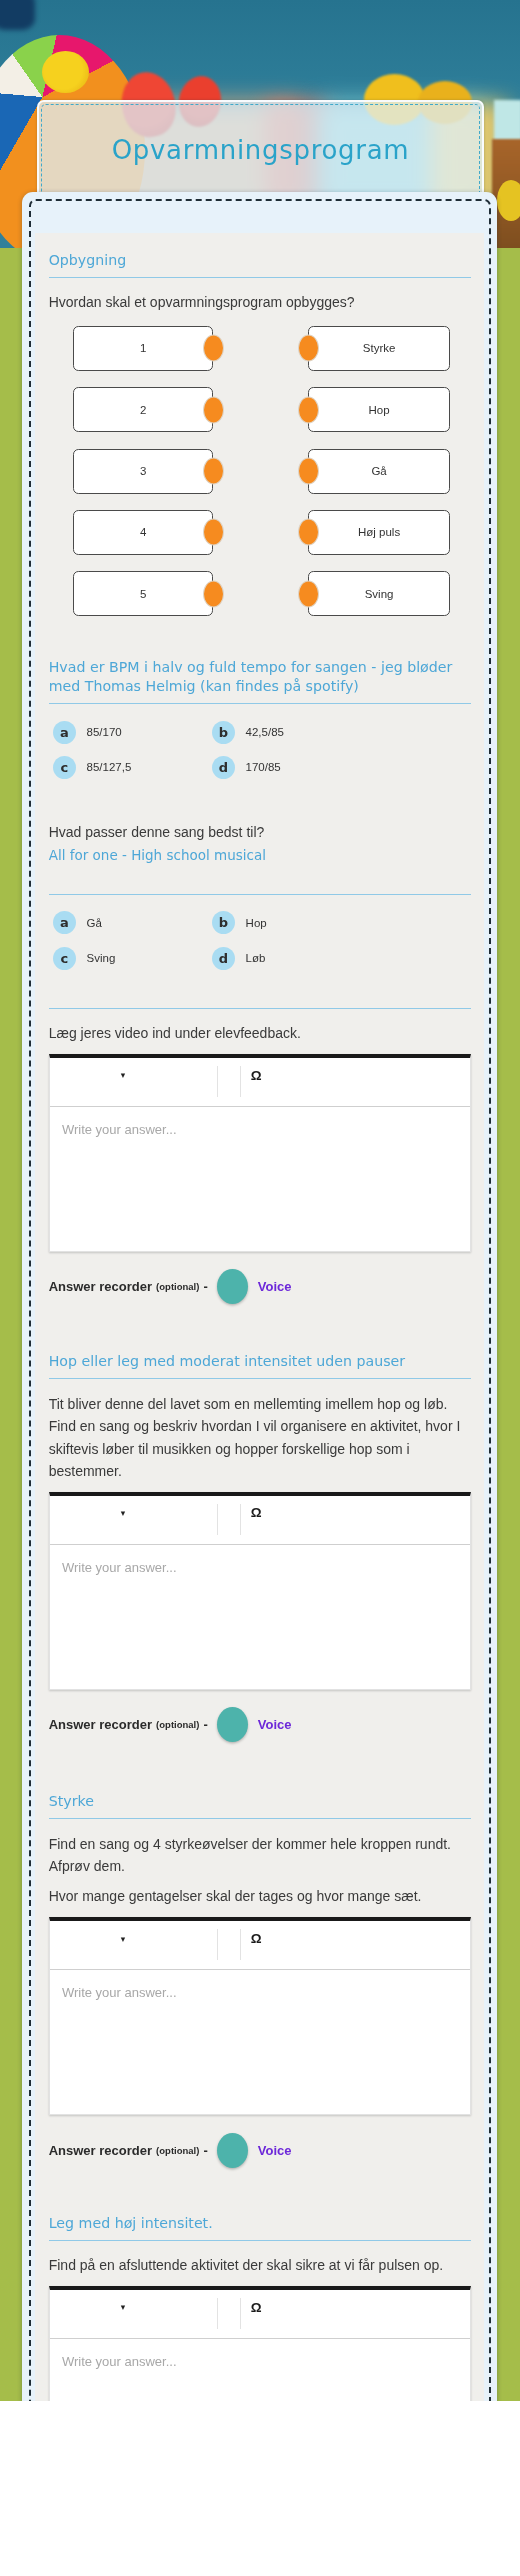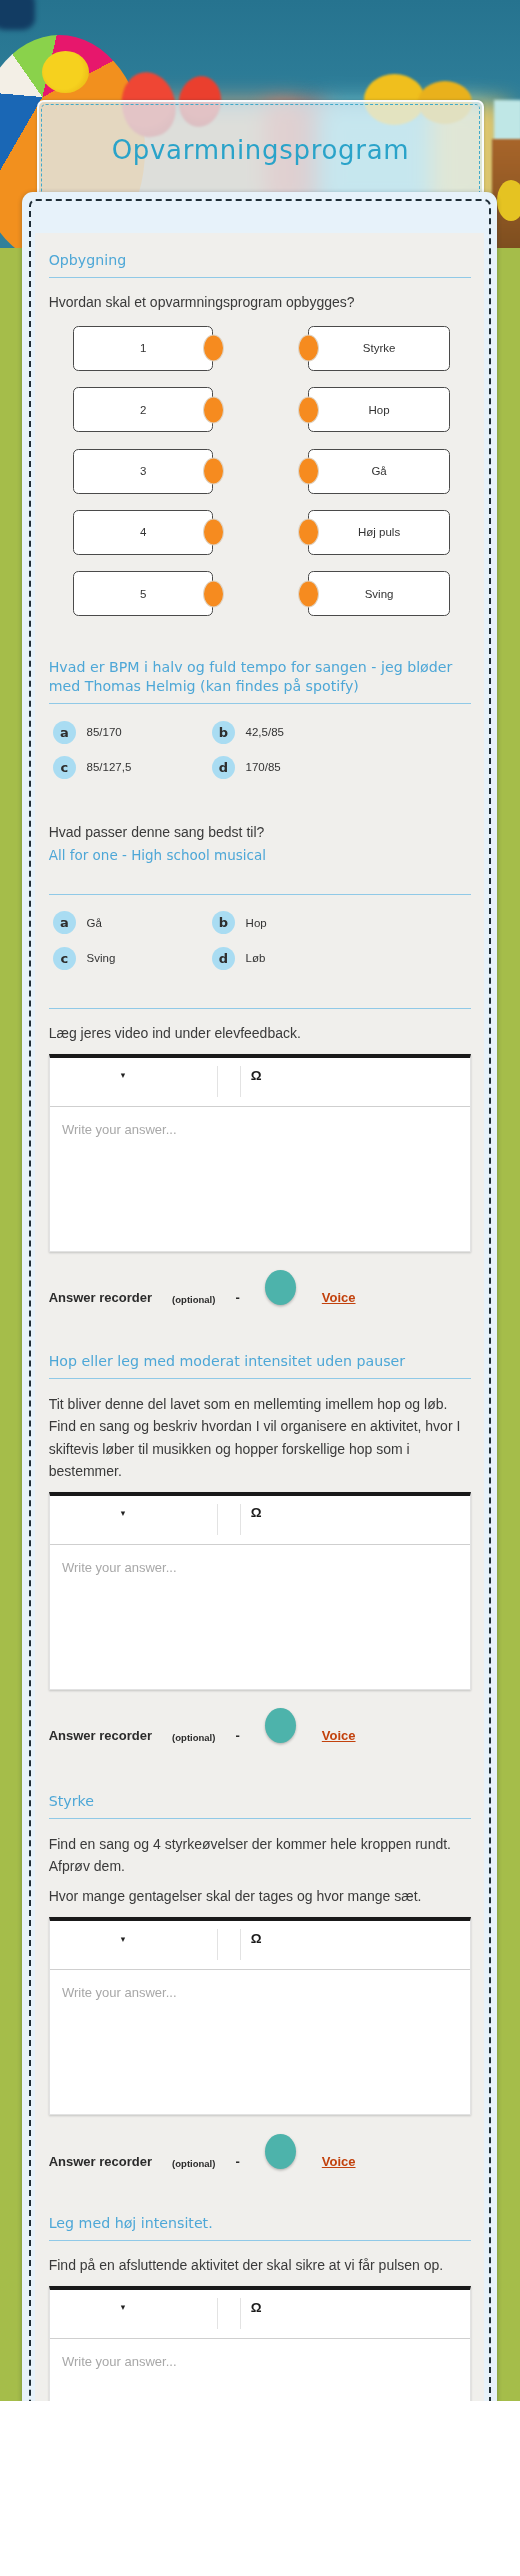--- a/index.html
+++ b/index.html
@@ -80,27 +80,27 @@
             box-shadow:0 0.7px 2px rgba(0,0,0,.18); }
   .editor-toolbar { height:49px; position:relative; border-bottom:0.7px solid #cfcfcf; }
   .tb-caret { position:absolute; left:71px; top:12.2px; font-size:8.8px; color:#222; cursor:pointer; }
   .tb-sep, .tb-sep2 { position:absolute; top:8.1px; width:0.7px; height:31px; background:#e3e3e3; }
   .tb-sep { left:167px; } .tb-sep2 { left:190px; }
   .tb-omega { position:absolute; left:201px; top:9.5px; font-size:13.5px; font-weight:600; color:#1b1b1b; cursor:pointer; }
   .editor-area { height:144px; padding:15px 12.2px; cursor:text; }
   .placeholder { color:#a8a8a8; font-size:13px; }
 
   
-  .recorder { display:flex; align-items:flex-end; margin-top:16.3px; height:37px;gap:16px; }
+  .recorder { display:flex; align-items:center; margin-top:16.3px; height:37px; }
   .rec-label { font-size:13px; font-weight:700; color:#2b2b2b; }
   .rec-opt { font-size:9.5px; font-weight:700; color:#2b2b2b; margin-left:4.1px; }
   .rec-dash { font-size:13px; font-weight:700; color:#2b2b2b; margin-left:4.1px; }
   .voice-btn { width:31px; height:35px; border-radius:50%; background:#4db3ab; margin-left:9.5px;
                box-shadow:0 1.4px 2.7px rgba(0,0,0,.25); cursor:pointer; }
-  .rec-voice { font-size:13px; font-weight:700; color:#c2410c; margin-left:9.5px;text-decoration:underline; }
+  .rec-voice { font-size:13px; font-weight:700; color:#6d28d9; margin-left:9.5px; }
 </style>
 </head>
 <body>
 
 <div class="page">
 
   <div class="photo">
     <div class="blob corner-navy"></div>
     <div class="blob tint-peach"></div>
     <div class="blob tint-red"></div>

